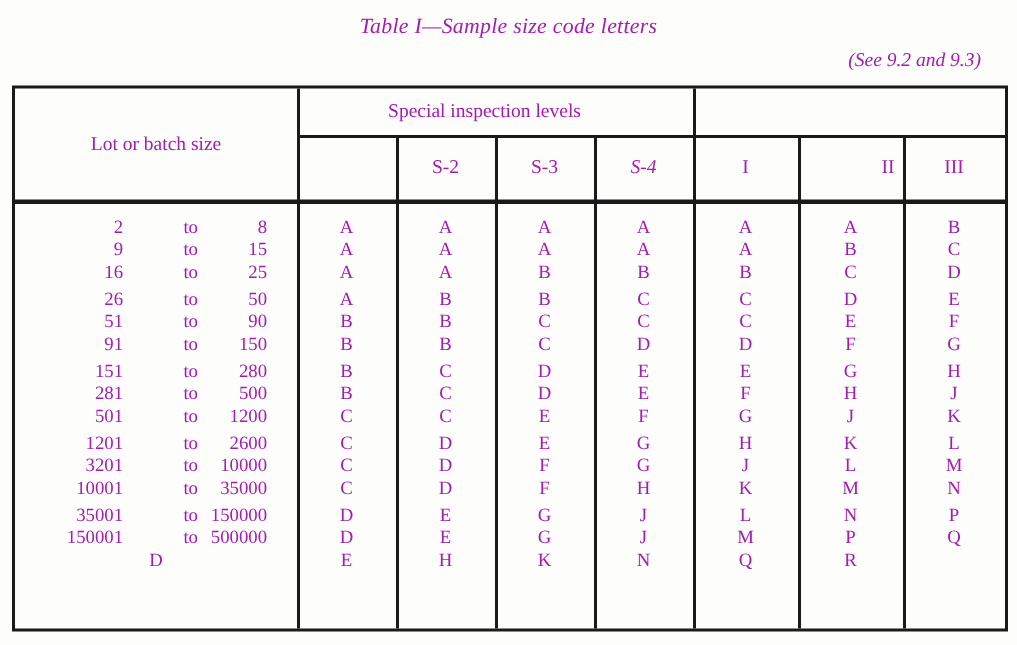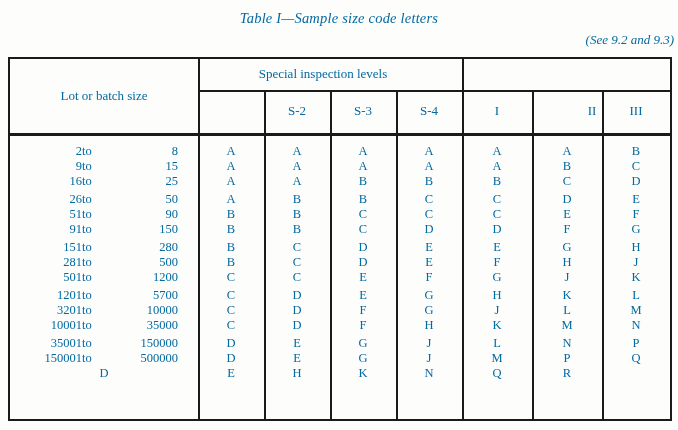--- a/index.html
+++ b/index.html
@@ -1,45 +1,45 @@
 <!DOCTYPE html>
 <html><head>
 <meta charset="utf-8">
 <style>
   html,body { margin:0; padding:0; background:#ffffff; }
   .page {
     position:relative; width:678px; height:430px;
     background:#fdfdfc; overflow:hidden;
-    font-family:"Liberation Serif", serif; color:#0369a1;
+    font-family:"Liberation Serif", serif; color:#a21caf;
   }
   .title {
     position:absolute; top:10px; left:0; width:678px;
     text-align:center; font-style:italic; font-size:14.5px;
     letter-spacing:0.2px;
   }
   .subtitle {
-    position:absolute; top:32px; right:4px;
+    position:absolute; top:32px; right:24px;
     font-style:italic; font-size:13px;
   }
   .table {
     position:absolute; left:8px; top:57px; width:664px; height:364px;
     border:2px solid #1a1a1a; box-sizing:border-box; background:#fdfdfc;
   }
   .hc {
     position:absolute; display:flex; align-items:center; justify-content:center;
     font-size:13px; text-align:center; line-height:1.15;
   }
   .hc.lot-hdr     { left:0;   top:0;    width:188px; height:74px; }
   .hc.special-hdr { left:188px; top:0;  width:250px; height:31px; }
   .hc.general-hdr { left:452px; top:0;  width:208px; height:31px; }
   .hc.sub  { top:31px; height:43px; }
   .hc.c-s1  { left:188px; width:66px; }
   .hc.c-s2  { left:254px; width:66px; }
   .hc.c-s3  { left:320px; width:66px; }
-  .hc.c-s4  { left:386px; width:66px; }
+  .hc.c-s4  { left:386px; width:66px;font-style:italic; }
   .hc.c-g1  { left:452px; width:70px; }
   .hc.c-g2  { left:547px; width:70px; }
   .hc.c-g3  { left:592px; width:68px; }
   .vline { position:absolute; width:1.5px; background:#1a1a1a; }
   .v-full { top:0; height:360px; }
   .v-sub  { top:31px; height:329px; }
   .hline { position:absolute; background:#1a1a1a; }
   .h-grp  { top:31px; left:188px; width:472px; height:1.5px; }
   .h-body { top:74px; left:0; width:660px; height:3px; }
   .tbody {
@@ -51,21 +51,21 @@
     display:grid;
     grid-template-columns:188px 66px 66px 66px 66px 70px 70px 68px;
     height:15px; align-items:center;
   }
   .cell.code { text-align:center; font-size:12.5px; }
   .cell.lot {
     display:grid; grid-template-columns:70px 50px 46px;
     font-size:12.5px; padding-left:2px;
   }
   .cell.lot .lo   { text-align:right; }
-  .cell.lot .conj { text-align:left; }
+  .cell.lot .conj { text-align:right; }
   .cell.lot .hi   { text-align:right; }
 </style>
 </head>
 <body>
 
 <div class="page">
   <div class="title">Table I—Sample size code letters</div>
   <div class="subtitle">(See 9.2 and 9.3)</div>
 
   <div class="table">
@@ -224,21 +224,21 @@
           <div class="cell code">J</div>
           <div class="cell code">K</div>
         </div>
       </div>
 
       <div class="tgroup">
         <div class="trow">
           <div class="cell lot">
             <span class="lo">1201</span>
             <span class="conj">to</span>
-            <span class="hi">5700</span>
+            <span class="hi">2600</span>
           </div>
           <div class="cell code">C</div>
           <div class="cell code">D</div>
           <div class="cell code">E</div>
           <div class="cell code">G</div>
           <div class="cell code">H</div>
           <div class="cell code">K</div>
           <div class="cell code">L</div>
         </div>
         <div class="trow">

